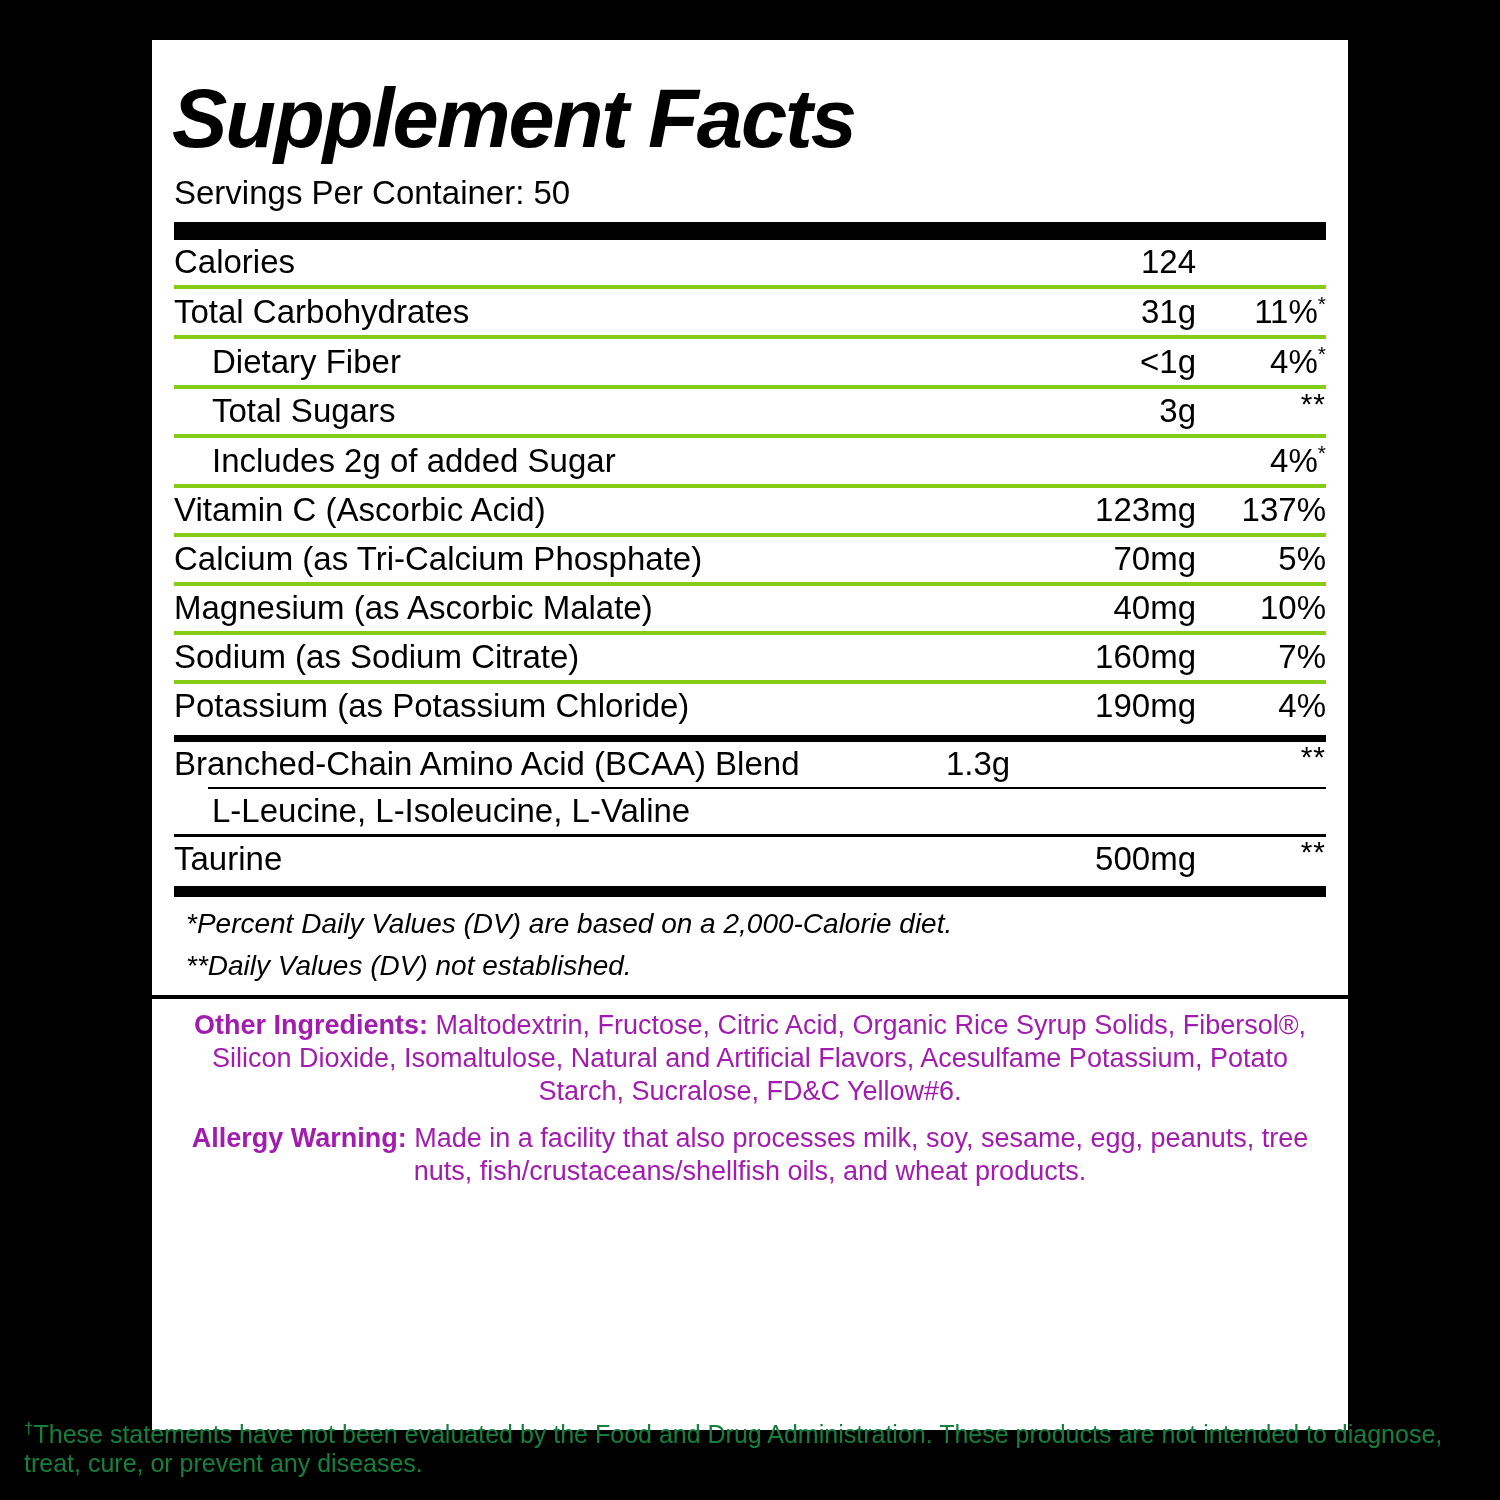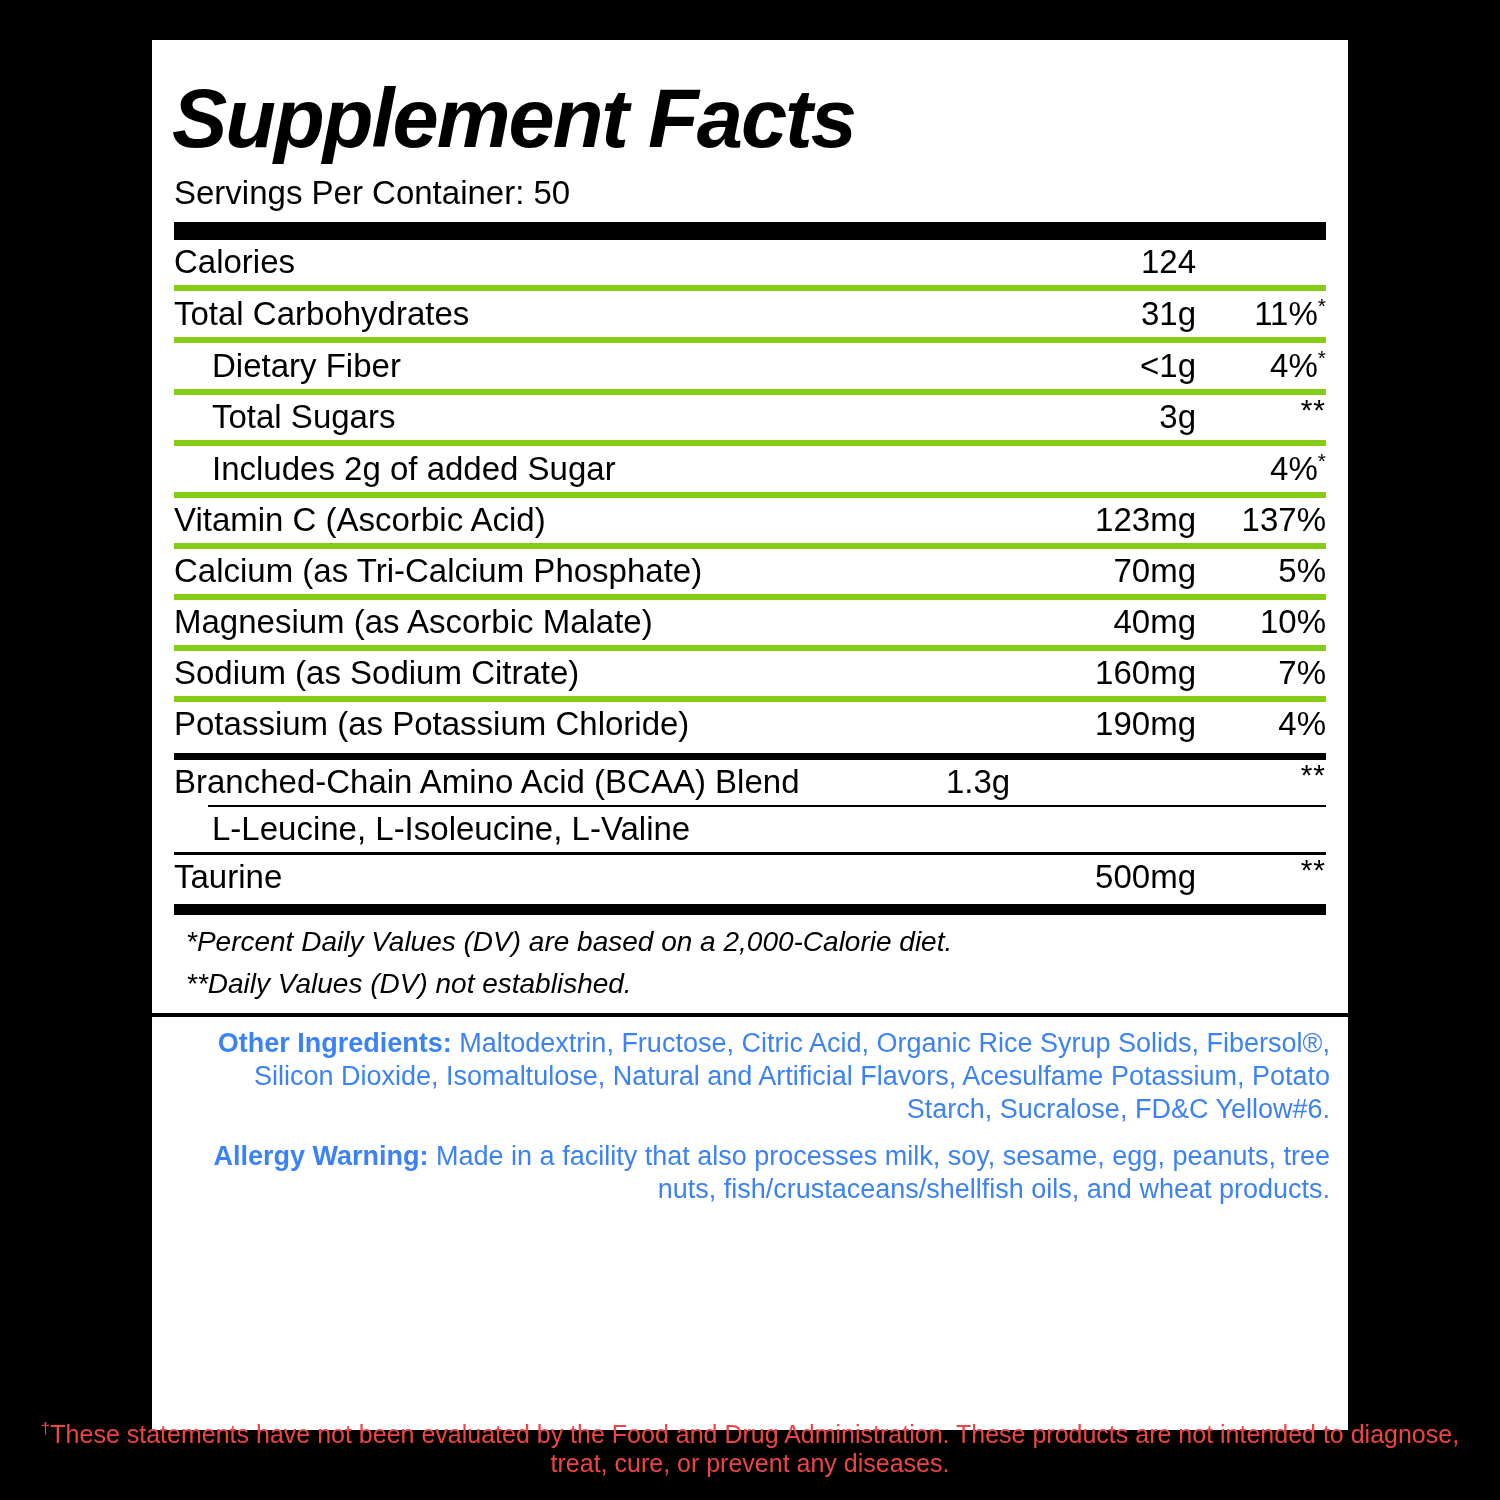--- a/index.html
+++ b/index.html
@@ -92,52 +92,52 @@
     font-size: 21px;
     vertical-align: super;
   }
   .starstar {
     font-size: 30px;
     letter-spacing: 1px;
     position: relative;
     top: -8px;
   }
   .row-line td {
-    border-bottom: 6px solid #84cc16;
+    border-bottom: 4px solid #84cc16;
     margin-top: 15px;
   }
   .blend-amt { text-align: left !important; padding-left: 16px !important; width: 250px;}
   .footnotes {
     margin: 6px 22px 0 22px;
     font-size: 28px;
     line-height: 1.3;
     color: #000;
   }
   .footnotes div { padding: 3px 0 3px 12px; font-style: italic; }
   .bottom-rule {
     height: 4px;
     background: #000;
     margin: 8px 0 0 0;
   }
   .ingredients {
     margin: 10px 18px 0 18px;
     font-size: 27px;
     line-height: 1.22;
-    color: #3b82f6;
-    text-align: right;
+    color: #a21caf;
+    text-align: center;
   }
   .ingredients p { margin: 0 0 14px 0; }
   .ingredients b { font-weight: 700; }
   .disclaimer {
     position: absolute;
     left: 0;
     right: 0;
     bottom: 22px;
-    text-align: center;
-    color: #ef4444;
+    text-align: left;
+    color: #15803d;
     font-size: 25px;
     padding: 0 24px;
     box-sizing: border-box;
   }
   .dagger { vertical-align: super; font-size: 17px; }
 </style>
 </head>
 <body>
 
 <div class="page">

